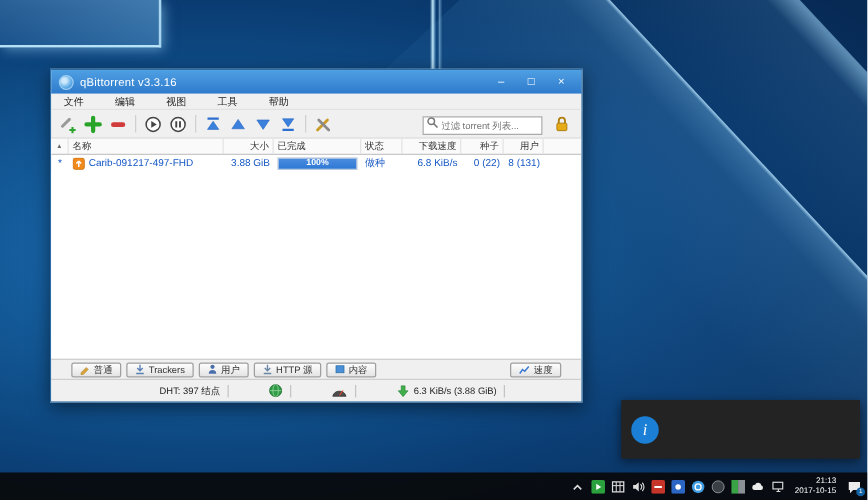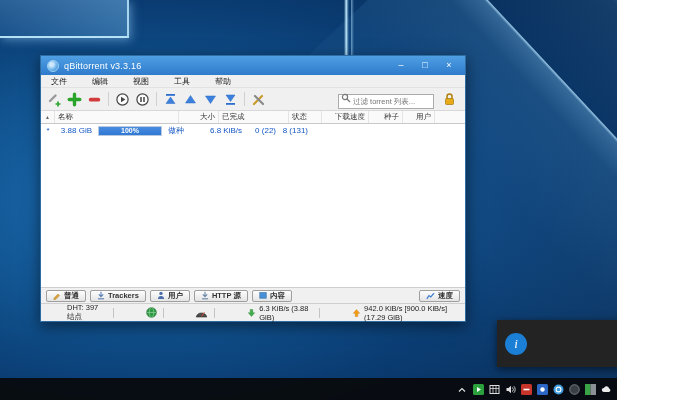--- a/index.html
+++ b/index.html
@@ -1,17 +1,17 @@
 <!DOCTYPE html>
 <html><head>
 <meta charset="utf-8">
 <style>
   * { box-sizing: border-box; margin: 0; padding: 0; }
   body { font-family: "Liberation Sans", "DejaVu Sans", sans-serif; }
-  .screen { position: relative; width: 617px; height: 400px; overflow: hidden;
+  .screen { position: relative; width: 694px; height: 400px; overflow: hidden;
     background: radial-gradient(ellipse 95% 75% at 24% 50%, #1b6cb2 0%, #11538f 38%, #0a3c72 66%, #072a55 100%); }
   
   .wp-beam-right { position: absolute; left: 432px; top: -60px; width: 640px; height: 430px;
     transform: rotate(47deg); transform-origin: 0 0;
     background: linear-gradient(180deg, rgba(180,225,252,.9) 0px, rgba(120,185,232,.4) 3px,
       rgba(80,150,205,.25) 28px, rgba(55,120,175,.14) 120px, rgba(40,100,155,.05) 260px, transparent 320px); }
   .wp-beam-right2 { position: absolute; left: 556px; top: -90px; width: 500px; height: 300px;
     transform: rotate(47deg); transform-origin: 0 0;
     background: linear-gradient(180deg, rgba(160,215,248,.55) 0 2px, rgba(90,160,215,.18) 20px, transparent 120px); }
   .wp-panel-tl { position: absolute; left: 0; top: 0; width: 129px; height: 38px;
@@ -69,21 +69,21 @@
   .prio { color: #888; }
   .seedicon { width: 10px; height: 10px; flex: 0 0 10px; margin-right: 3px; }
   .pbar { width: 64px; height: 10px; background: #e6e6e6; border: 1px solid #b9c9e0; position: relative; }
   .pfill { position: absolute; inset: 0; width: 100%; background: linear-gradient(#4a8ce0, #2f79d4); }
   .plabel { position: absolute; inset: 0; color: #fff; font-size: 7px; font-weight: bold;
     display: flex; align-items: center; justify-content: center; }
   .tfill { flex: 1 1 auto; background: #fff; }
 
   
   .tabbar { height: 16px; flex: 0 0 16px; display: flex; align-items: center; gap: 4px;
-    background: #f0f0f0; border-top: 1px solid #cfcfcf; padding: 0 5px; font-weight: bold; }
+    background: #f0f0f0; border-top: 1px solid #cfcfcf; padding: 0 16px; }
   .tabbtn { height: 12px; display: flex; align-items: center; gap: 3px; padding: 0 6px;
     font-size: 7.5px; color: #333; border: 1px solid #9f9f9f; border-radius: 2px;
     background: linear-gradient(#fdfdfd, #e4e4e4); white-space: nowrap; }
   .speedbtn { margin-left: auto; }
 
   
   .statusbar { height: 18px; flex: 0 0 18px; display: flex; align-items: center; justify-content: center;
     gap: 6px; background: #f0f0f0; border-top: 1px solid #cfcfcf; font-size: 7.5px; color: #222; }
   .ssep { width: 1px; height: 10px; background: #c4c4c4; }
   .sb-item { display: flex; align-items: center; gap: 3px; padding-left: 26px; }
@@ -222,20 +222,27 @@
         <div class="cell c2">大小</div>
         <div class="cell c3">已完成</div>
         <div class="cell c4">状态</div>
         <div class="cell c5">下载速度</div>
         <div class="cell c6">种子</div>
         <div class="cell c7">用户</div>
         <div class="cell c8">剩余时间</div>
       </div>
       <div class="trow">
         <div class="cell c0 prio">*</div>
+        <div class="cell c1">
+          <svg class="seedicon" viewBox="0 0 11 11">
+            <rect x="0.5" y="0.5" width="10" height="10" rx="2" fill="#f08a1d" stroke="#c96f0e" stroke-width=".6"></rect>
+            <path d="M5.5 8.3 V3.2 M5.5 3.2 L3.4 5.3 M5.5 3.2 L7.6 5.3" stroke="#fff" stroke-width="1.3" fill="none"></path>
+          </svg>
+          <span>Carib-091217-497-FHD</span>
+        </div>
         <div class="cell c2">3.88 GiB</div>
         <div class="cell c3">
           <span class="pbar">
             <span class="pfill"></span>
             <span class="plabel">100%</span>
           </span>
         </div>
         <div class="cell c4">做种</div>
         <div class="cell c5">6.8 KiB/s</div>
         <div class="cell c6">0 (22)</div>
@@ -305,26 +312,20 @@
         </svg>
       </span>
       <span class="ssep"></span>
       <span class="sb-item">
         <svg width="11" height="12" viewBox="0 0 14 13">
           <path d="M5 1 H9 V6 H12 L7 12 L2 6 H5 Z" fill="#3fae49" stroke="#2d8236" stroke-width=".6"></path>
         </svg>
         <span>6.3 KiB/s (3.88 GiB)</span>
       </span>
       <span class="ssep"></span>
-      <span class="sb-item">
-        <svg width="11" height="12" viewBox="0 0 14 13">
-          <path d="M5 12 H9 V7 H12 L7 1 L2 7 H5 Z" fill="#f39c12" stroke="#c67a08" stroke-width=".6"></path>
-        </svg>
-        <span>942.0 KiB/s [900.0 KiB/s] (17.29 GiB)</span>
-      </span>
     </div>
   </div>
 
   <div class="toast">
     <span class="toast-icon">i</span>
   </div>
 
   <div class="taskbar">
     <div class="tray">
       <span class="tray-ic">

